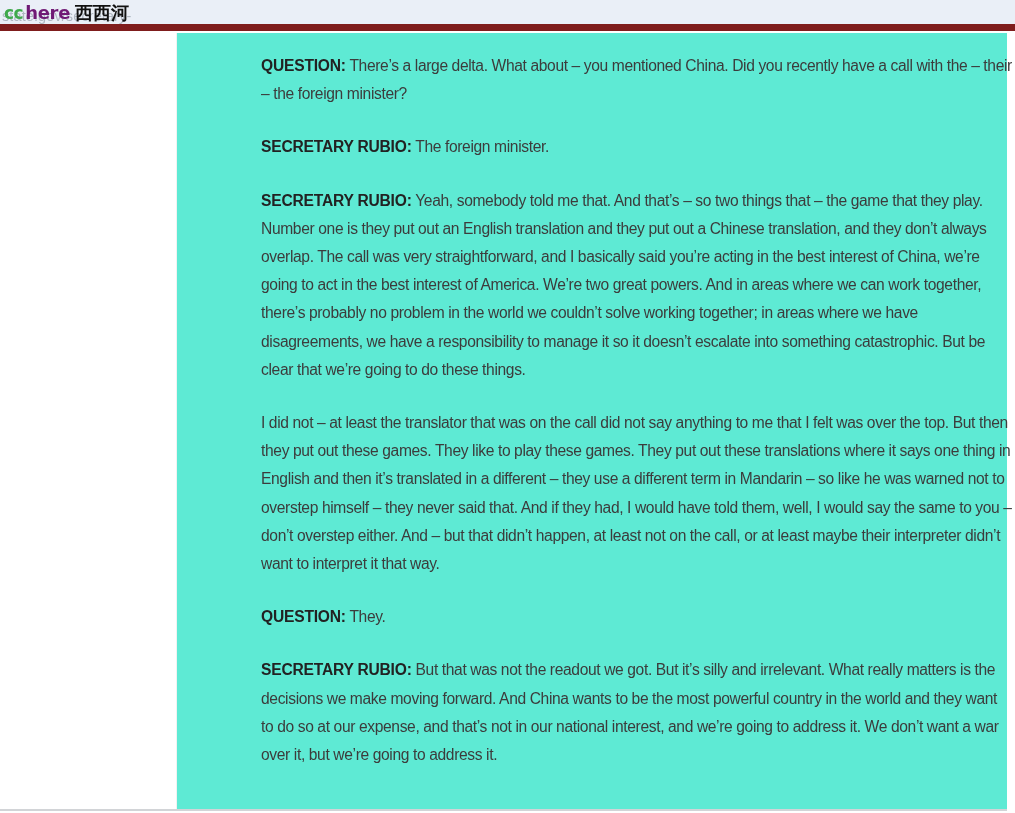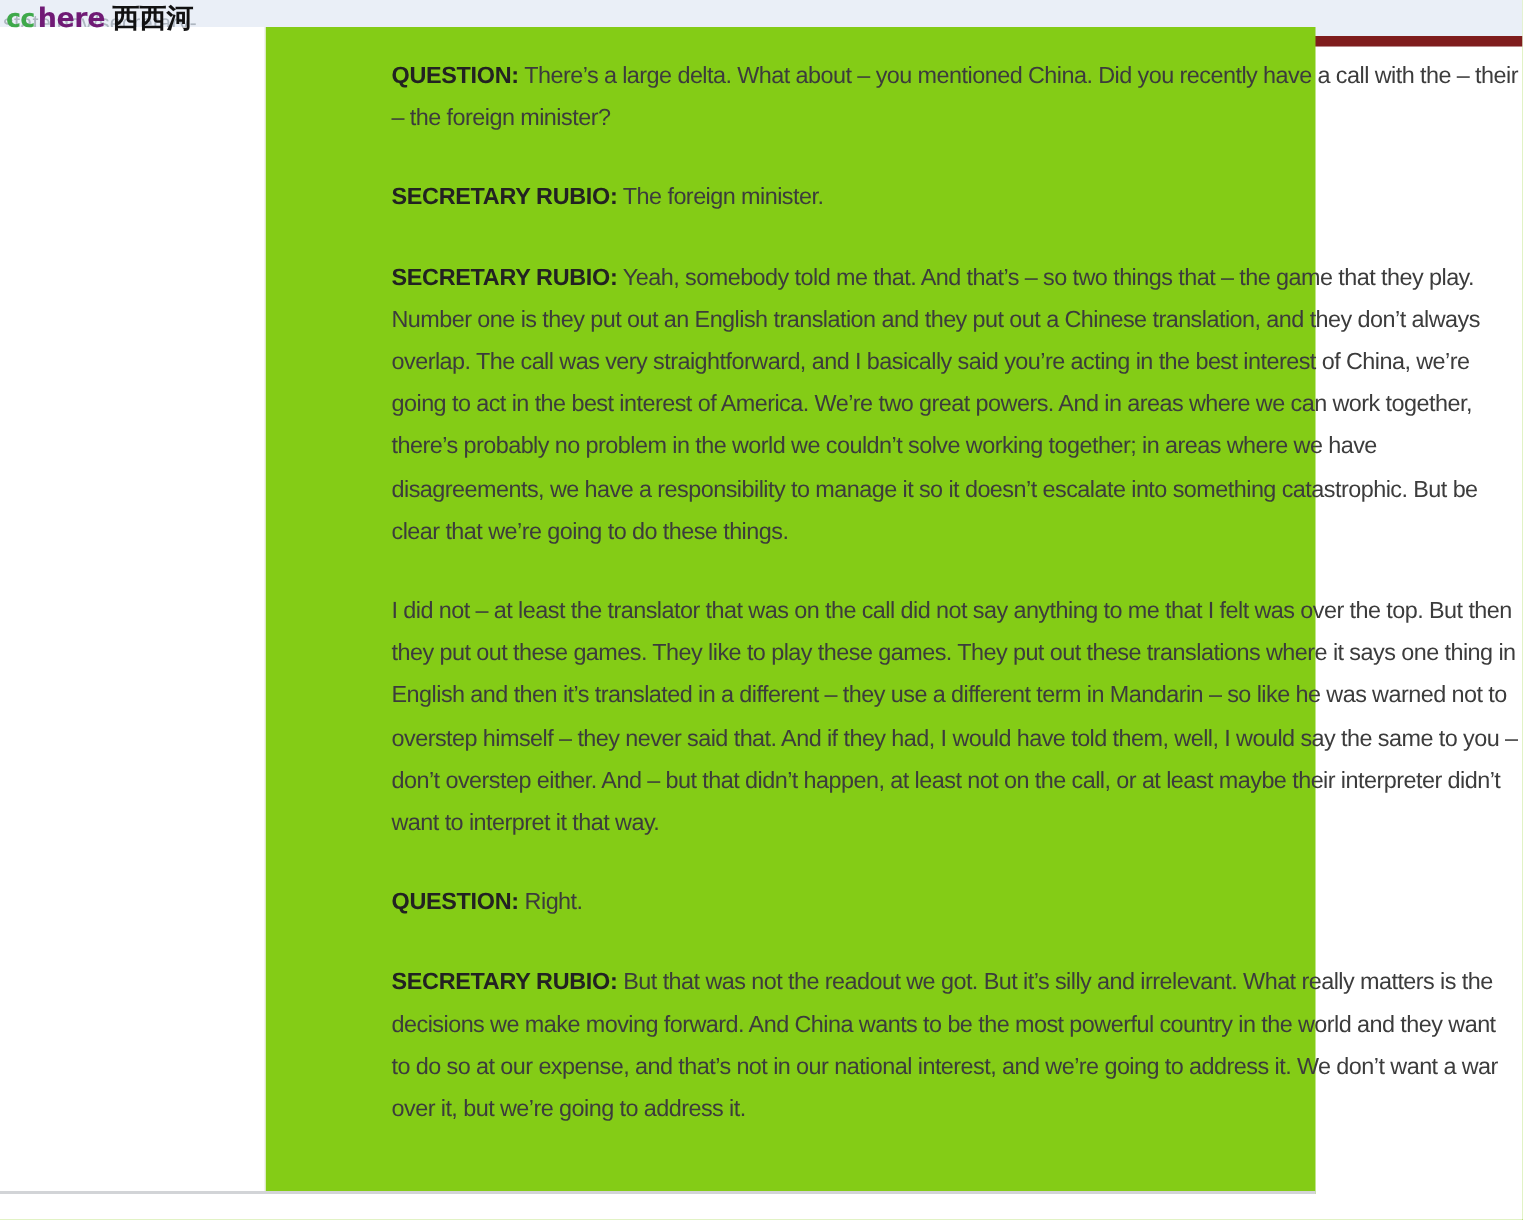--- a/index.html
+++ b/index.html
@@ -82,25 +82,25 @@
     color: #111111;
     margin-left: 5px;
     letter-spacing: 0px;
     font-family: "DejaVu Sans", sans-serif;
     margin-top: 48px;
   }
 
   
   #page {
     position: absolute;
-    top: 18px;
+    top: 33px;
     left: 0;
-    width: 877px;
+    width: 1007px;
     height: 778px;
-    background: #84cc16;
+    background: #5eead4;
     border-bottom: 2px solid #d2d4d7;
   }
   #left-rail {
     position: absolute;
     top: 0; left: 0;
     width: 177px;
     height: 100%;
     border-right: 1px solid #f2f2f2;
     background: #ffffff;
   }
@@ -142,16 +142,16 @@
   <span class="wm-cn">西西河</span>
 </div>
 
 <div id="page">
   <div id="left-rail"></div>
   <div id="article">
       <p><span class="speaker">QUESTION:</span><span>  There’s a large delta.  What about – you mentioned China.  Did you recently have a call with the – their – the foreign minister?</span></p>
       <p><span class="speaker">SECRETARY RUBIO:</span><span>  The foreign minister.</span></p>
       <p><span class="speaker">SECRETARY RUBIO:</span><span>  Yeah, somebody told me that.  And that’s – so two things that – the game that they play.  Number one is they put out an English translation and they put out a Chinese translation, and they don’t always overlap.  The call was very straightforward, and I basically said you’re acting in the best interest of China, we’re going to act in the best interest of America.  We’re two great powers.  And in areas where we can work together, there’s probably no problem in the world we couldn’t solve working together; in areas where we have disagreements, we have a responsibility to manage it so it doesn’t escalate into something catastrophic.  But be clear that we’re going to do these things.</span></p>
       <p><span>I did not – at least the translator that was on the call did not say anything to me that I felt was over the top.  But then they put out these games.  They like to play these games.  They put out these translations where it says one thing in English and then it’s translated in a different – they use a different term in Mandarin – so like he was warned not to overstep himself – they never said that.  And if they had, I would have told them, well, I would say the same to you – don’t overstep either.  And – but that didn’t happen, at least not on the call, or at least maybe their interpreter didn’t want to interpret it that way.</span></p>
-      <p><span class="speaker">QUESTION:</span><span>  Right.</span></p>
+      <p><span class="speaker">QUESTION:</span><span>  They.</span></p>
       <p><span class="speaker">SECRETARY RUBIO:</span><span>  But that was not the readout we got.  But it’s silly and irrelevant.  What really matters is the decisions we make moving forward.  And China wants to be the most powerful country in the world and they want to do so at our expense, and that’s not in our national interest, and we’re going to address it.  We don’t want a war over it, but we’re going to address it.</span></p>
     </div>
 </div>
 
 </body></html>

